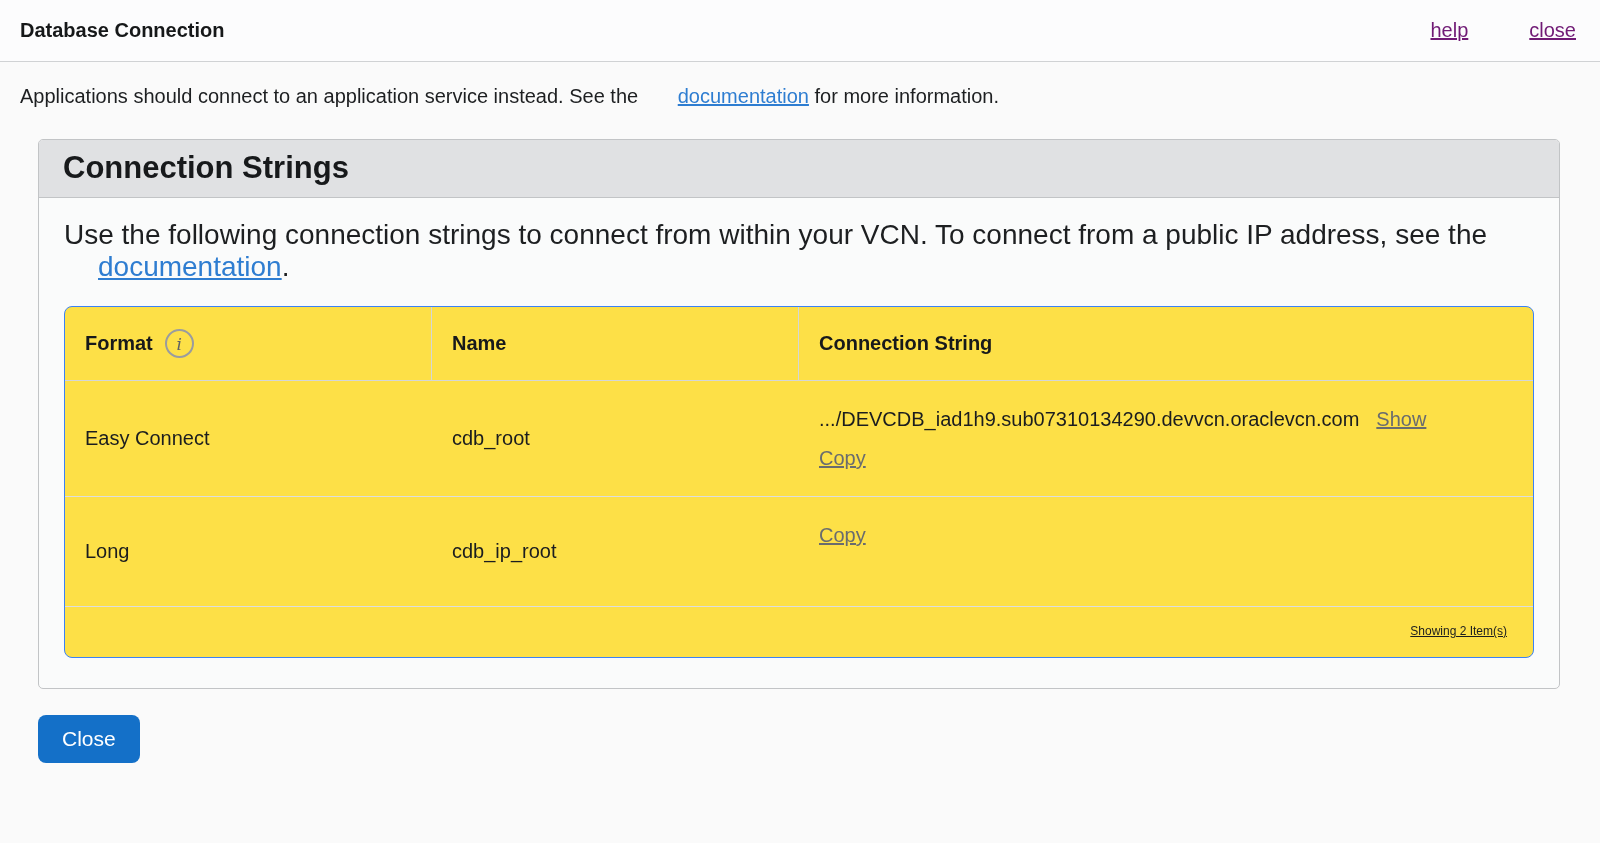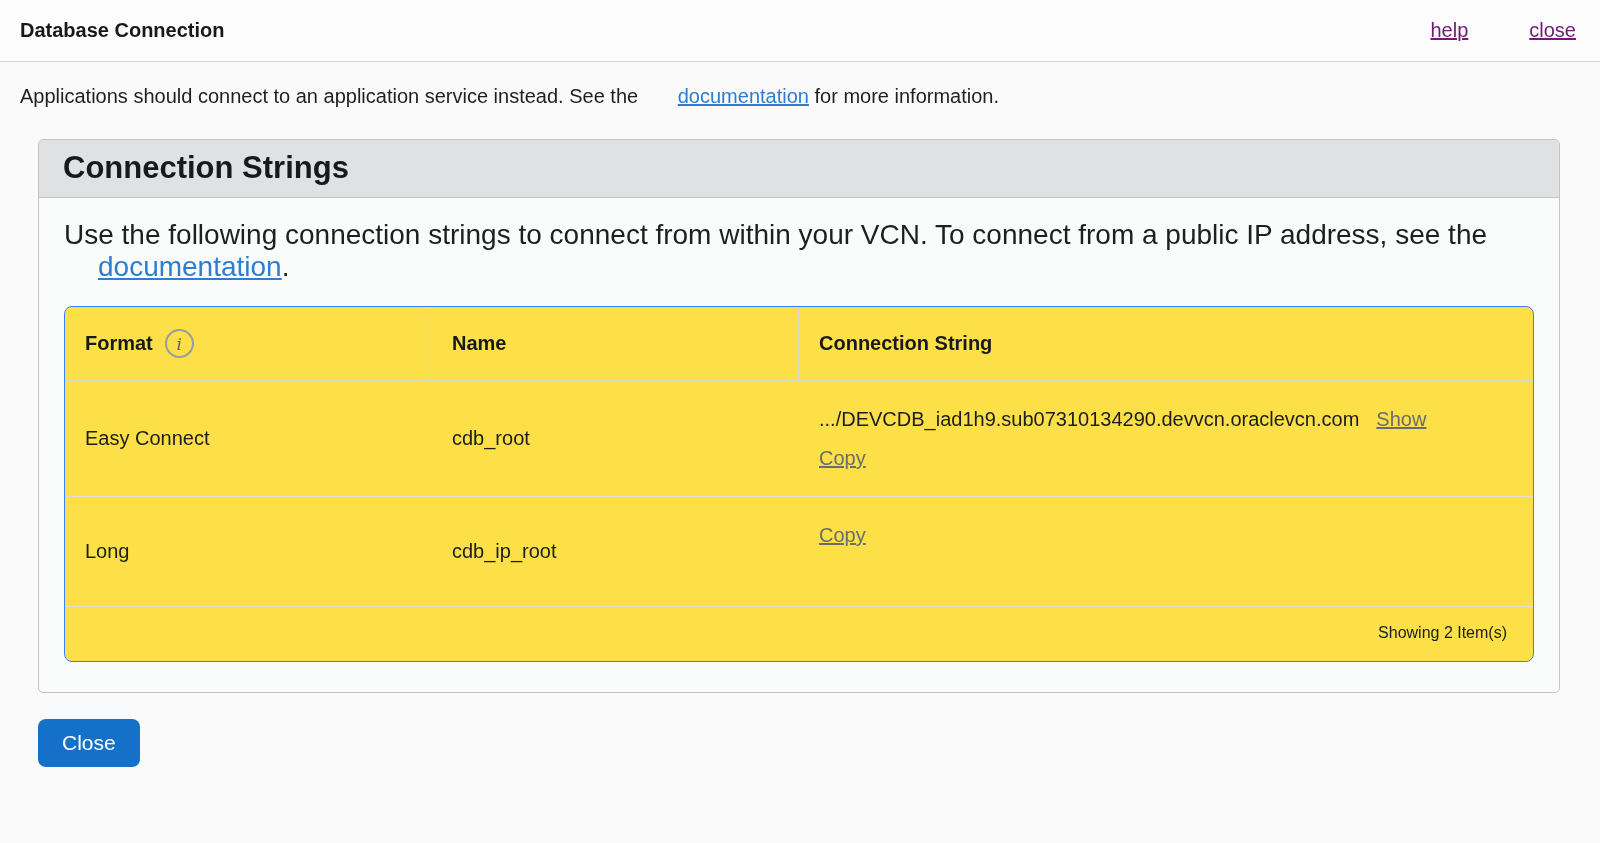--- a/index.html
+++ b/index.html
@@ -129,23 +129,24 @@
   .conn-line1 { white-space: nowrap; }
   .muted-link {
     color: #6a6c6e;
     text-decoration: underline;
     font-size: 20px;
   }
   .show-link { margin-left: 17px; }
 
   .tfoot {
     padding: 17px 26px 19px;
-    font-size: 16px;
+    font-size: 12px;
     color: #1b1d1f;
     text-align: right;
+    text-decoration: underline;
   }
 
   
   .actions { margin: 26px 0 0 18px; }
   .btn-primary {
     background: #1470c8;
     color: #ffffff;
     border: none;
     border-radius: 8px;
     font-family: "Liberation Sans", sans-serif;

